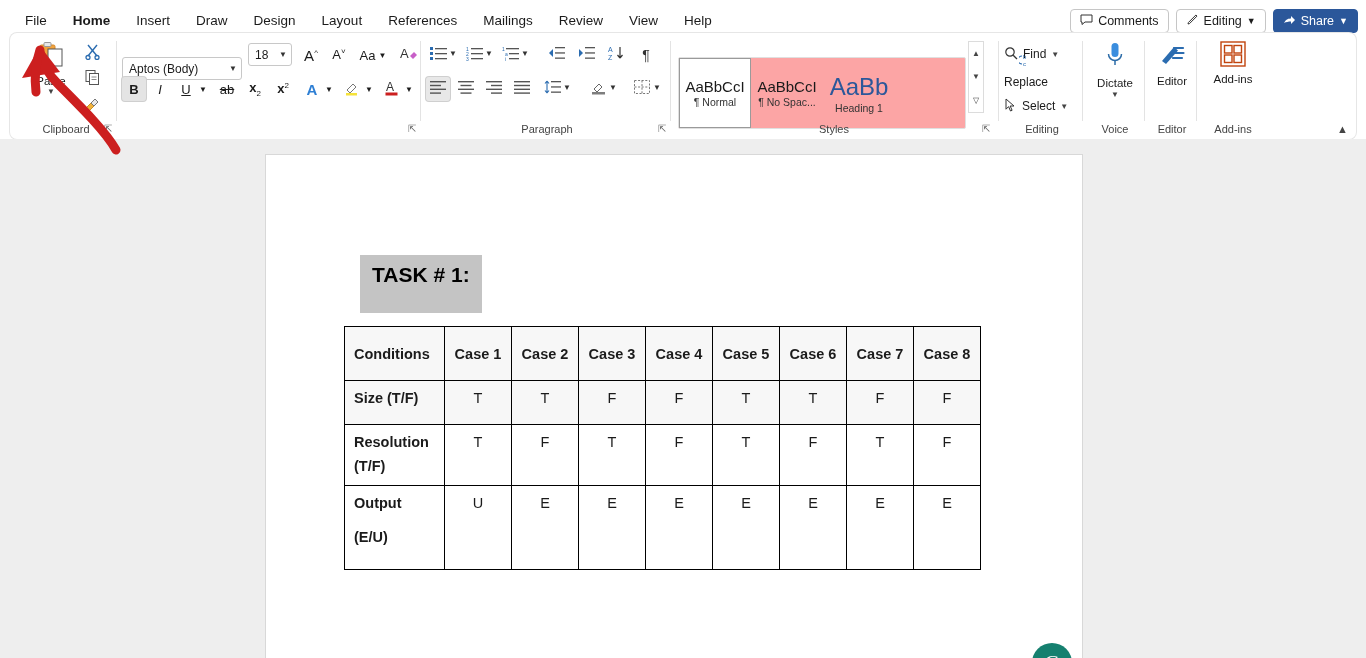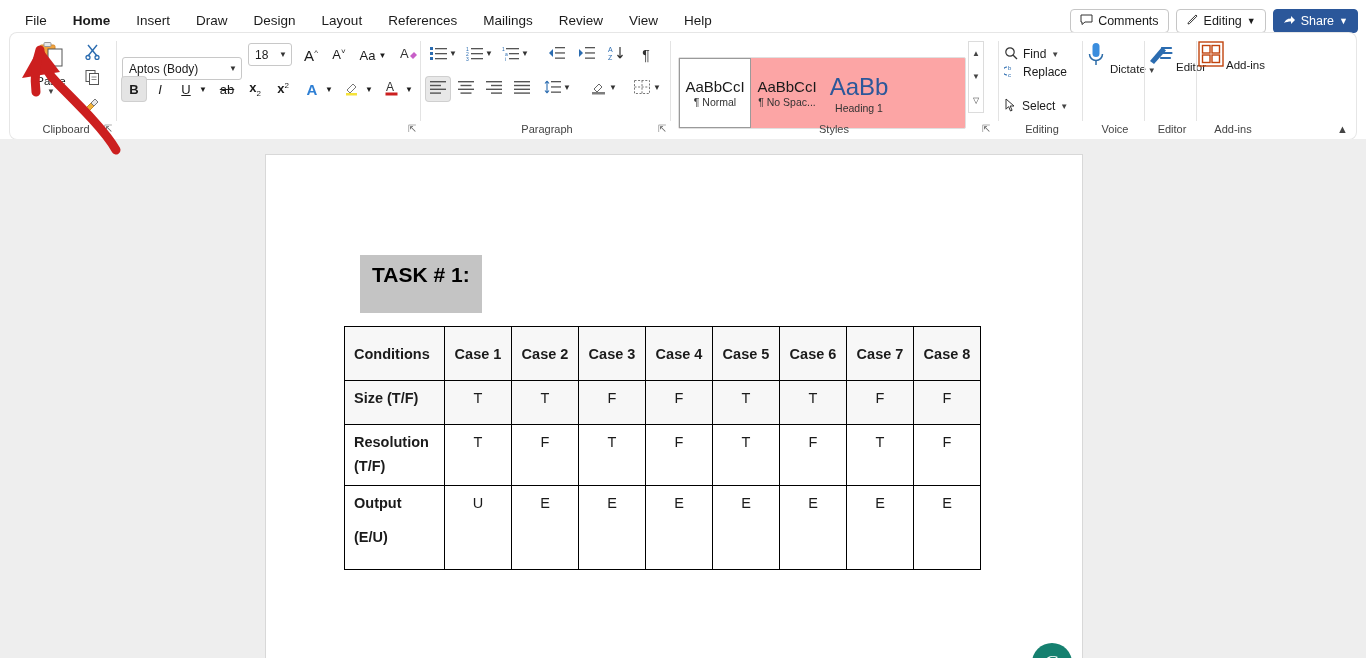--- a/index.html
+++ b/index.html
@@ -126,21 +126,21 @@
   #g-editing { left: 990px; width: 84px; }
   .ebtn {
     position: absolute; left: 4px; height: 22px; display: flex; align-items: center;
     gap: 5px; font-size: 12px; color: #1b1b1b; white-space: nowrap;
   }
   #g-voice { left: 1074px; width: 62px; }
   #g-editor { left: 1136px; width: 52px; }
   #g-addins { left: 1188px; width: 70px; }
   .bigbtn {
     position: absolute; top: 8px; left: 0; width: 100%;
-    display: flex; flex-direction: row; align-items: flex-end; gap: 2px;
+    display: flex; flex-direction: column; align-items: center; gap: 2px;
   }
   .bigbtn .lbl { font-size: 11.5px; color: #1b1b1b; white-space: nowrap; }
   .bigbtn .chev { font-size: 8px; color: #444; line-height: 8px; }
   .collapse-ribbon {
     position: absolute; right: 8px; bottom: 4px; font-size: 11px; color: #444;
   }
 
   
   .canvas {
     position: absolute; top: 139px; left: 0; width: 1366px; height: 519px;
@@ -543,21 +543,21 @@
       <div class="ebtn" style="top:10px;align-items:center;">
         <span>
           <svg width="14" height="14" viewBox="0 0 14 14">
                 <circle cx="6" cy="6" r="4.2" fill="none" stroke="#333" stroke-width="1.2"></circle>
                 <line x1="9.2" y1="9.2" x2="13" y2="13" stroke="#333" stroke-width="1.3"></line>
               </svg>
         </span>
         <span>Find</span>
         <span style="font-size:8px;color:#444;">▼</span>
       </div>
-      <div class="ebtn" style="top:28px;">
+      <div class="ebtn" style="top:20px;flex-direction:column;">
         <span>
           <svg width="14" height="14" viewBox="0 0 14 14">
                 <text x="4" y="6" font-size="6" fill="#2b6cb0" font-family="Liberation Sans">b</text>
                 <text x="4" y="13" font-size="6" fill="#2b6cb0" font-family="Liberation Sans">c</text>
                 <path d="M3 3a4 4 0 1 0 0 8" fill="none" stroke="#2b6cb0" stroke-width="1.1"></path>
               </svg>
         </span>
         <span>Replace</span>
       </div>
       <div class="ebtn" style="top:62px;">

